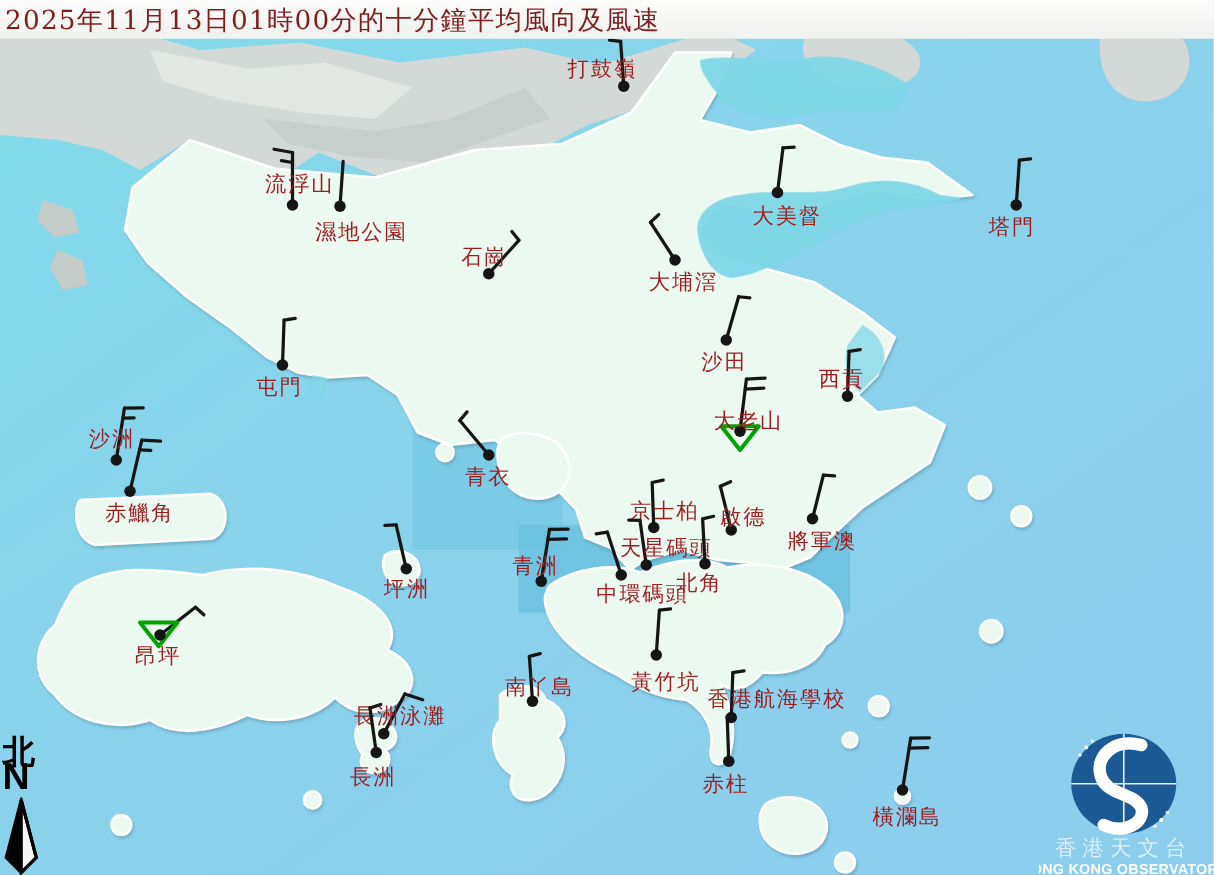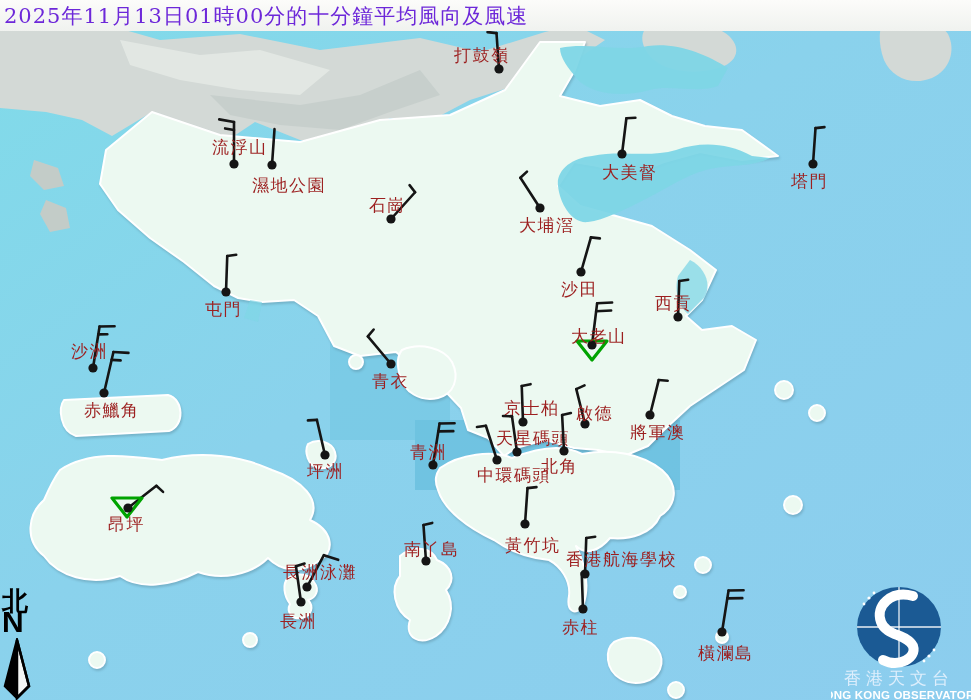--- a/index.html
+++ b/index.html
@@ -2,21 +2,21 @@
 <html><head>
 <meta charset="utf-8">
 <style>
   html,body{margin:0;padding:0;}
   body{width:971px;height:700px;overflow:hidden;position:relative;
        font-family:"DejaVu Serif","Liberation Serif",serif;}
   .stage{position:absolute;inset:0;width:971px;height:700px;}
   svg{display:block;}
   .title-bar{position:absolute;left:0;top:0;width:971px;height:31px;
     background:linear-gradient(#fcfcfa,#f0f2ef);z-index:5;}
-  .map-title{position:absolute;left:4px;top:2px;font-size:21px;color:#6d28d9;
+  .map-title{position:absolute;left:4px;top:2px;font-size:21px;color:#7f1d1d;
     letter-spacing:1px;white-space:nowrap;z-index:6;}
   .station-label{fill:#9c1f1f;font-size:17px;letter-spacing:1.5px;
     font-family:"DejaVu Serif","Liberation Serif",serif;}
   .compass-cn{position:absolute;left:2px;top:584px;font-size:26px;font-weight:bold;color:#000;z-index:6;}
   .compass-n{position:absolute;left:2px;top:607px;font-size:30px;font-weight:bold;
     font-family:"Liberation Sans",sans-serif;color:#000;z-index:6;line-height:1;}
   .logo-cn{fill:#ddeefc;font-size:17px;letter-spacing:5px;}
   .logo-en{fill:#ffffff;font-size:11.5px;font-weight:bold;
     font-family:"Liberation Sans",sans-serif;letter-spacing:0.2px;}
 </style>

